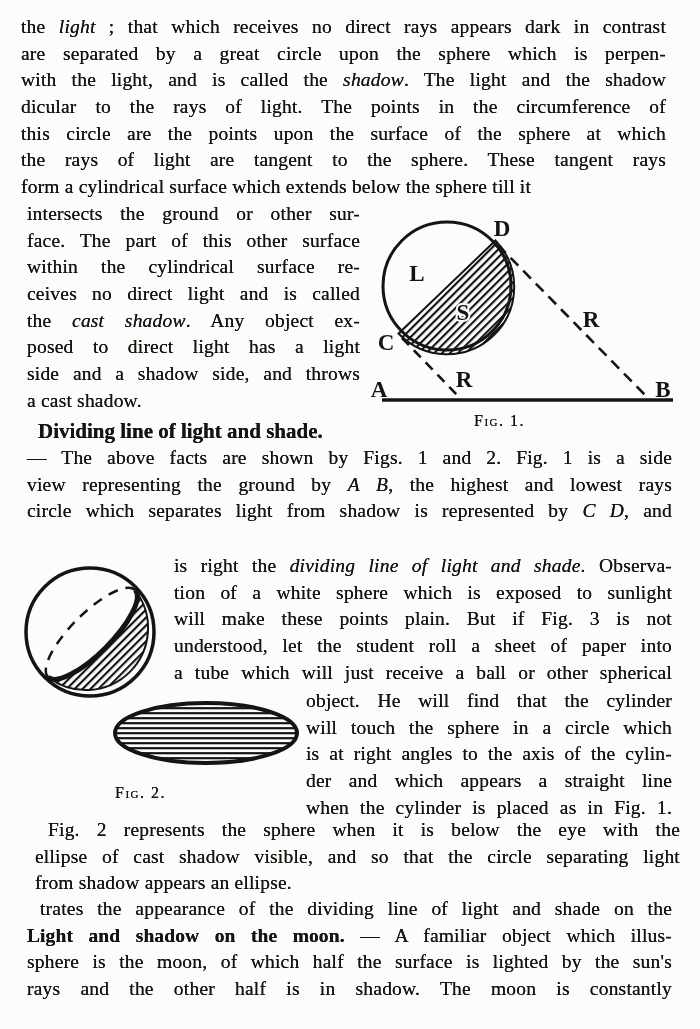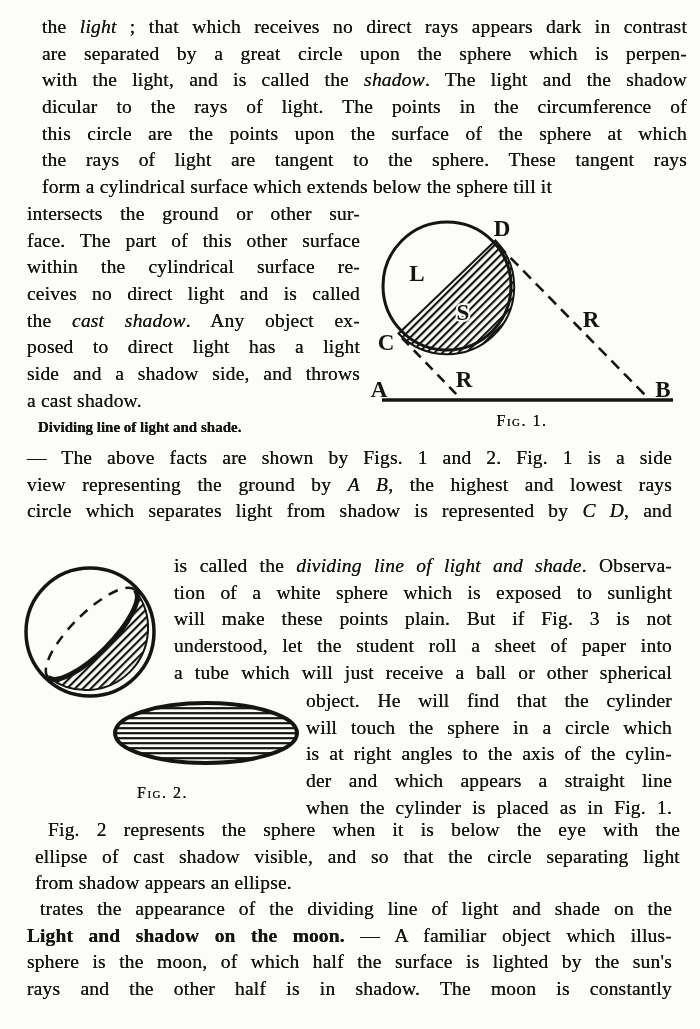--- a/index.html
+++ b/index.html
@@ -19,45 +19,44 @@
     letter-spacing: 0.2px;
     text-shadow: 0 0 0.45px currentColor;
   }
   .tline { text-align: justify; text-align-last: justify; height: 26.7px; overflow: visible; }
   .last-left .tline:last-child { text-align-last: left; }
   .indent-first .tline:first-child { text-indent: 13px; }
   .it { font-style: italic; }
   .bd { font-weight: bold; letter-spacing: 0.1px; }
   .heading {
     position: absolute;
-    font-size: 15px;
+    font-size: 21px;
     font-weight: bold;
     text-shadow: 0 0 0.45px currentColor;
     text-indent: 11px;
   }
   .fig-caption {
     position: absolute;
     font-variant: small-caps;
     font-size: 16px;
     letter-spacing: 1.5px;
-    text-align: center;
     text-shadow: 0 0 0.4px currentColor;
   }
   .figsvg { position: absolute; }
   .fig-label {
     font-family: "Liberation Serif", serif;
     font-weight: bold;
     font-size: 23px;
     fill: var(--ink);
   }
 </style>
 </head>
 <body>
 
-<div class="para last-left" style="left:42px; top:14px; width:645px;">
+<div class="para last-left" style="left:21px; top:14px; width:645px;">
     <div class="tline"><span>the </span><span class="it">light</span><span> ; that which receives no direct rays appears dark in contrast</span></div>
     <div class="tline"><span>are separated by a great circle upon the sphere which is perpen-</span></div>
     <div class="tline"><span>with the light, and is called the </span><span class="it">shadow</span><span>. The light and the shadow</span></div>
     <div class="tline"><span>dicular to the rays of light. The points in the circumference of</span></div>
     <div class="tline"><span>this circle are the points upon the surface of the sphere at which</span></div>
     <div class="tline"><span>the rays of light are tangent to the sphere. These tangent rays</span></div>
     <div class="tline"><span>form a cylindrical surface which extends below the sphere till it</span></div>
   </div>
 
 <div class="para last-left" style="left:27px; top:201px; width:333px;">
@@ -106,21 +105,21 @@
 <svg class="figsvg" style="left:15px; top:557px;" width="300" height="215" viewBox="0 0 300 215">
   <path d="M 33 120 A 61.5 20 -45 0 0 120 33 A 62 62 0 0 1 33 120 Z" fill="url(#hatchDiag)" stroke="#161412" stroke-width="2"></path>
   <path d="M 33 120 A 61.5 20 -45 0 0 120 33" fill="none" stroke="#161412" stroke-width="5"></path>
   <path d="M 33 120 A 61.5 20 -45 0 1 120 33" fill="none" stroke="#161412" stroke-width="2.5" stroke-dasharray="10 8"></path>
   <circle cx="75" cy="75" r="64" fill="none" stroke="#161412" stroke-width="3.5"></circle>
   <ellipse cx="191" cy="176" rx="91" ry="30" fill="url(#hatchHoriz)" stroke="#161412" stroke-width="4"></ellipse>
 </svg>
 <div class="fig-caption" style="left:115px; top:784px; width:95px;">Fig. 2.</div>
 
 <div class="para" style="left:174px; top:553px; width:498px;">
-    <div class="tline"><span>is called the </span><span class="it">dividing line of light and shade</span><span>. Observa-</span></div>
+    <div class="tline"><span>is right the </span><span class="it">dividing line of light and shade</span><span>. Observa-</span></div>
     <div class="tline"><span>tion of a white sphere which is exposed to sunlight</span></div>
     <div class="tline"><span>will make these points plain. But if Fig. 3 is not</span></div>
     <div class="tline"><span>understood, let the student roll a sheet of paper into</span></div>
     <div class="tline"><span>a tube which will just receive a ball or other spherical</span></div>
   </div>
 
 <div class="para" style="left:306px; top:688px; width:366px;">
     <div class="tline"><span>object. He will find that the cylinder</span></div>
     <div class="tline"><span>will touch the sphere in a circle which</span></div>
     <div class="tline"><span>is at right angles to the axis of the cylin-</span></div>

